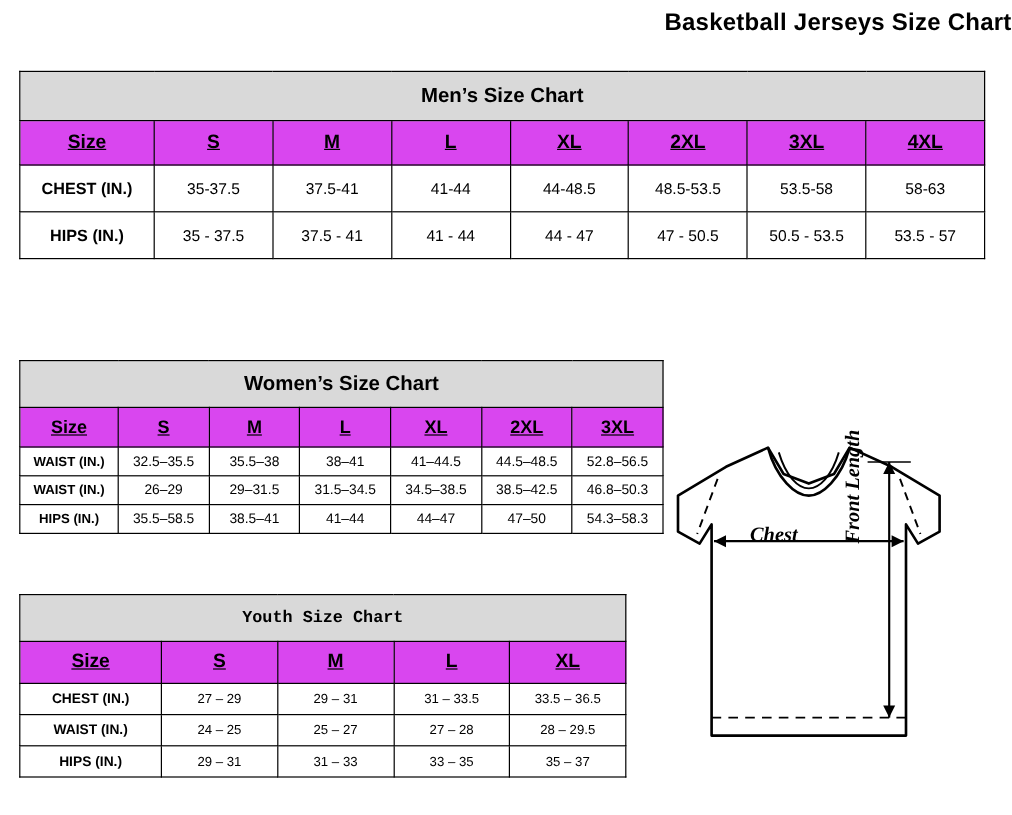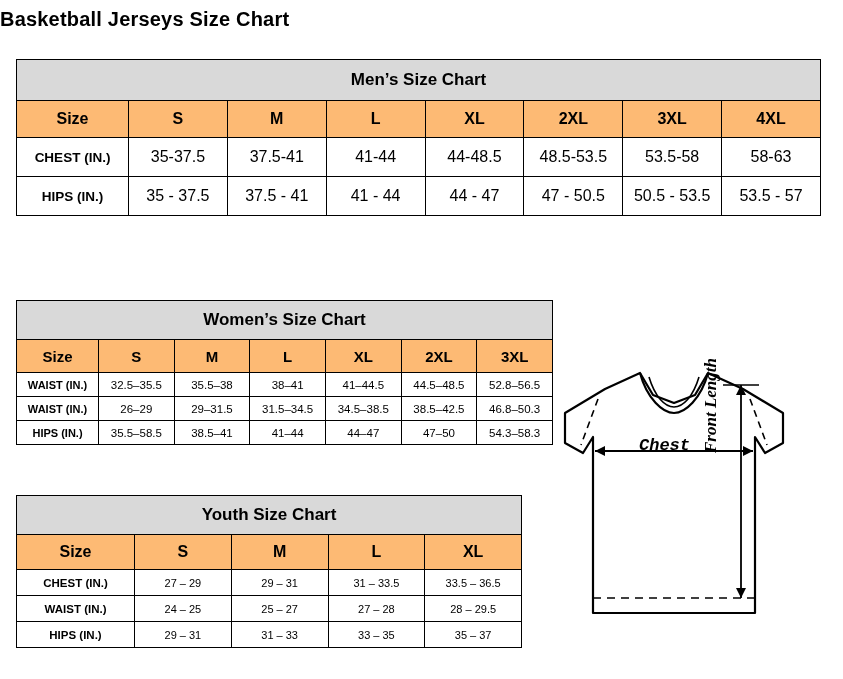--- a/index.html
+++ b/index.html
@@ -13,21 +13,21 @@
     position: relative;
     font-family: "Liberation Serif", serif;
     color: #000000;
     overflow: hidden;
   }
   .page-title {
     position: absolute;
     left: 0;
     top: 8px;
     width: 843px;
-    text-align: left;
+    text-align: right;
     font-family: "Liberation Sans", sans-serif;
     font-weight: bold;
     font-size: 20px;
     letter-spacing: 0.2px;
   }
 
   table.chart {
     border-collapse: collapse;
     table-layout: fixed;
     background: #ffffff;
@@ -38,38 +38,39 @@
     vertical-align: middle;
     font-family: "Liberation Sans", sans-serif;
     padding: 0;
   }
   .caption-cell {
     background: #d9d9d9;
     font-weight: bold;
   }
   .hdr-cell {
     font-weight: bold;
-    background: #fdba74;
+    background: #d946ef;
+    text-decoration: underline;
   }
   .rowlabel {
     font-weight: bold;
   }
 
   
   #mens-chart-wrap {
     position: absolute;
     left: 16px;
     top: 59px;
     width: 643px;
     border-radius: 28px;
   }
   #mens-chart { width: 805px; }
   #mens-chart .caption-cell { font-size: 17px; height: 40px; }
   #mens-chart .hdr-cell { font-size: 16px; height: 36px; }
-  #mens-chart td { font-size: 16px; height: 38px; }
+  #mens-chart td { font-size: 13px; height: 38px; }
   #mens-chart .rowlabel { font-size: 13.5px; }
   #mens-chart col.c0 { width: 112px; }
 
   
   #womens-chart-wrap {
     position: absolute;
     left: 16px;
     top: 300px;
     width: 537px;
   }
@@ -81,21 +82,21 @@
   #womens-chart col.c0 { width: 82px; }
 
   
   #youth-chart-wrap {
     position: absolute;
     left: 16px;
     top: 495px;
     width: 506px;
   }
   #youth-chart { width: 506px; }
-  #youth-chart .caption-cell { font-size: 17px; height: 38px; }
+  #youth-chart .caption-cell { font-size: 14px; height: 38px; font-family: Liberation Mono, monospace; }
   #youth-chart .hdr-cell { font-size: 16px; height: 34px; }
   #youth-chart td { font-size: 11px; height: 25px; }
   #youth-chart .rowlabel { font-size: 11.5px; }
   #youth-chart col.c0 { width: 118px; }
 
   
   #jersey-diagram {
     position: absolute;
     left: 545px;
     top: 355px;
@@ -106,23 +107,22 @@
   .measure-label {
     position: absolute;
     font-family: "Liberation Serif", serif;
     font-weight: bold;
     font-style: italic;
     font-size: 17px;
     color: #000000;
     white-space: nowrap;
   }
   #chest-label {
-    left: 94px;
+    left: 80px;
     top: 81px;
-    font-family: Liberation Mono, monospace;
   }
   #front-length-label {
     left: 156px;
     top: 98px;
     transform: rotate(-90deg);
     transform-origin: left top;
   }
 </style>
 </head>
 <body>

